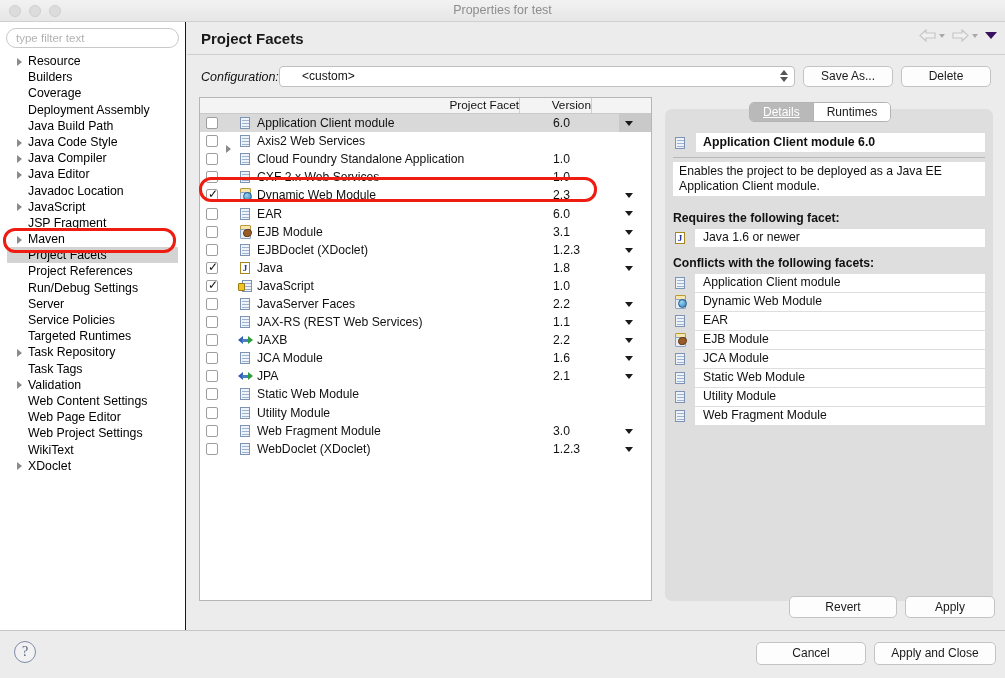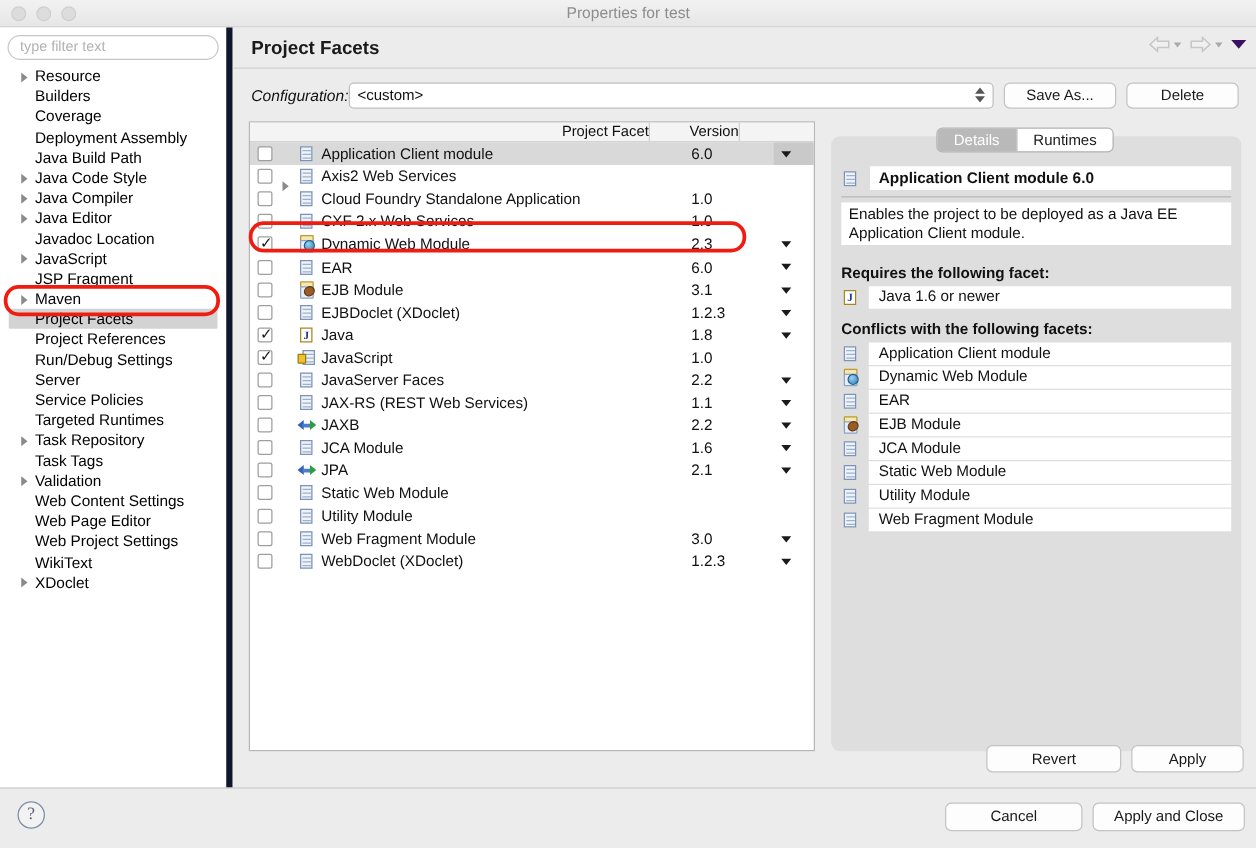--- a/index.html
+++ b/index.html
@@ -24,21 +24,21 @@
     background: #dcdcdc; border: 1px solid #cfcfcf;
   }
   .title-text {
     position: absolute; left: 0; top: 3px; width: 1005px;
     text-align: center; font-size: 12.5px; color: #8d8d8d;
   }
 
   
   .sidebar {
     position: absolute; left: 0; top: 22px; width: 186px; height: 608px;
-    background: #fff; border-right: 5px solid #0f172a;
+    background: #fff; border-right: 1px solid #0f172a;
   }
   .filter-wrap { padding: 6px 6px 3px 6px; }
   .filter-input {
     width: 100%; height: 20px; border: 1px solid #c8c8c8; border-radius: 10px;
     padding: 0 9px; font-size: 11.5px; font-family: "Liberation Sans", sans-serif;
     color: #222; background: #fff; outline: none;
   }
   .filter-input::placeholder { color: #b2b2b2; }
   .tree { padding-top: 2px; }
   .tree-item {
@@ -84,21 +84,21 @@
   .hr-top {
     position: absolute; left: 0; top: 32px; width: 818px; height: 1px; background: #cfcfcf;
   }
 
   
   .cfg-row { position: absolute; left: 0; top: 44px; width: 818px; height: 24px; }
   .cfg-label { position: absolute; left: 14px; top: 4px; font-size: 12.5px; color: #111; font-style: italic; }
   .cfg-select {
     position: absolute; left: 92px; top: 0; width: 516px; height: 21px;
     background: #fff; border: 1px solid #c0c0c0; border-radius: 4px;
-    font-size: 12px; color: #111; line-height: 19px; padding-left: 6px;
+    font-size: 12px; color: #111; line-height: 19px; padding-left: 22px;
   }
   .cfg-stepper { position: absolute; right: 6px; top: 3px; display: flex; flex-direction: column; gap: 2px; }
   .st-up { width: 0; height: 0; border-left: 4px solid transparent; border-right: 4px solid transparent; border-bottom: 5px solid #555; }
   .st-dn { width: 0; height: 0; border-left: 4px solid transparent; border-right: 4px solid transparent; border-top: 5px solid #555; }
 
   .btn {
     background: #fdfdfd; border: 1px solid #c3c3c3; border-radius: 5px;
     font-family: "Liberation Sans", sans-serif; font-size: 12px; color: #1a1a1a;
     height: 21px; line-height: 19px; text-align: center; cursor: default;
   }
@@ -213,21 +213,21 @@
     background: #dedede; border-radius: 7px;
   }
   .tabs {
     position: absolute; left: 84px; top: -7px; display: flex;
     border: 1px solid #b4b4b4; border-radius: 5px; overflow: hidden; height: 20px;
   }
   .tab {
     font-size: 12px; line-height: 18px; padding: 0 13px; cursor: default;
     color: #1a1a1a; background: #fff;
   }
-  .tab.active { background: #b9b9b9; color: #fff; }
+  .tab.active { background: #b9b9b9; color: #fff; text-decoration: underline; }
   .tab + .tab { border-left: 1px solid #b4b4b4; }
 
   .d-head {
     position: absolute; left: 8px; top: 24px; width: 312px; height: 19px;
     display: flex; align-items: center;
   }
   .d-head-ic { width: 16px; height: 14px; position: relative; flex: 0 0 16px; margin-right: 7px; }
   .d-head-txt {
     flex: 1; background: #fff; height: 19px; line-height: 18px;
     font-size: 12.3px; font-weight: bold; color: #111; padding-left: 7px;

